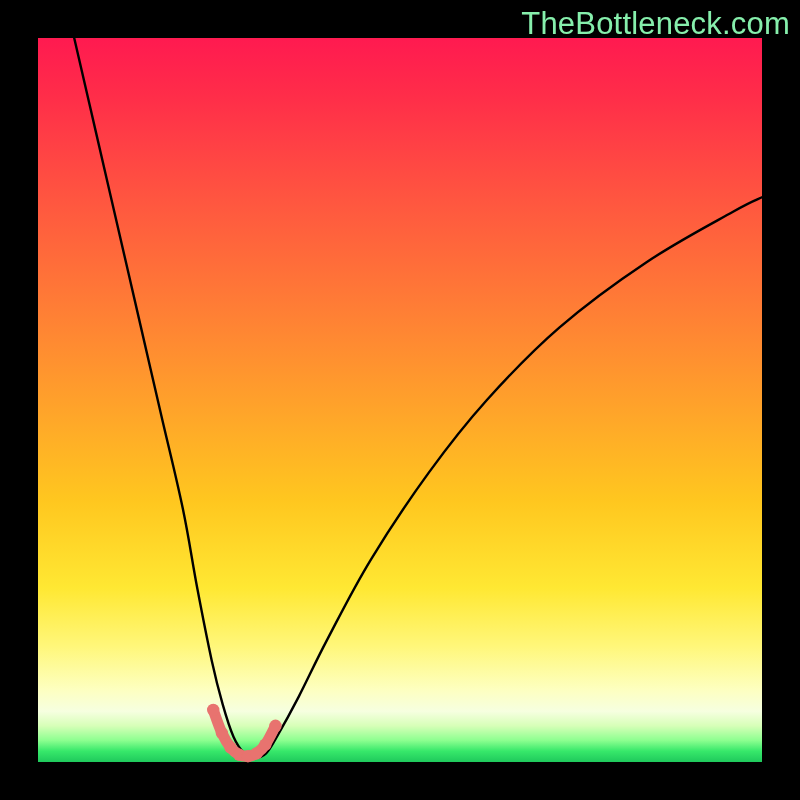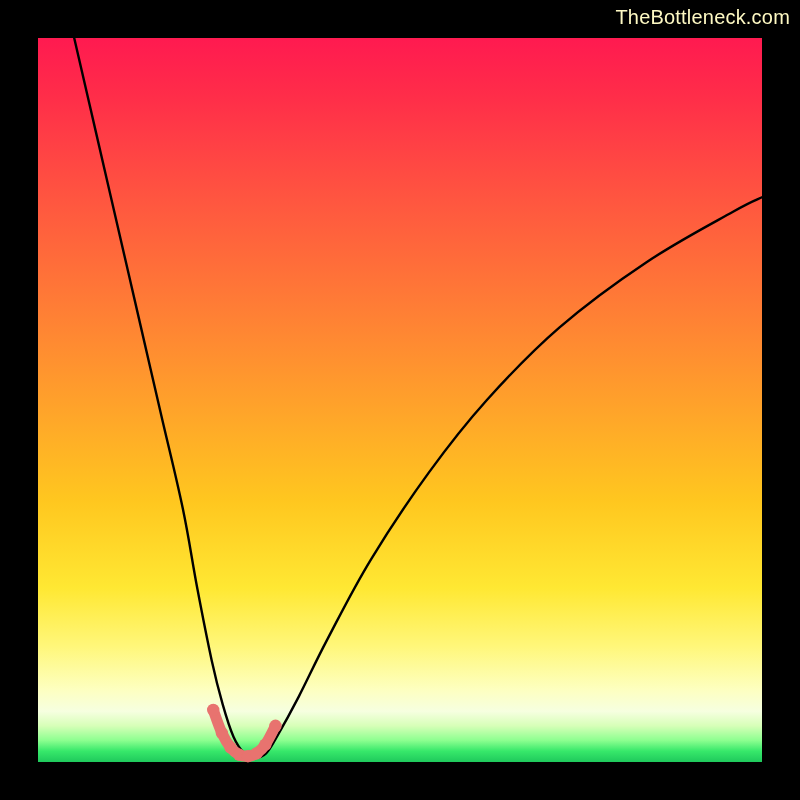--- a/index.html
+++ b/index.html
@@ -41,22 +41,22 @@
       #d7ffb8 95%,
       #8dff90 97%,
       #37e86a 98.5%,
       #1fc95c 100%
     );
   }
   .watermark {
     position: absolute;
     top: 6px;
     right: 10px;
-    color: #fef9c3;
-    font-size: 20px;
+    color: #86efac;
+    font-size: 31px;
     letter-spacing: 0.2px;
     font-weight: 400;
     user-select: none;
   }
   svg.curve {
     position: absolute;
     left: 0;
     top: 0;
     width: 724px;
     height: 724px;

